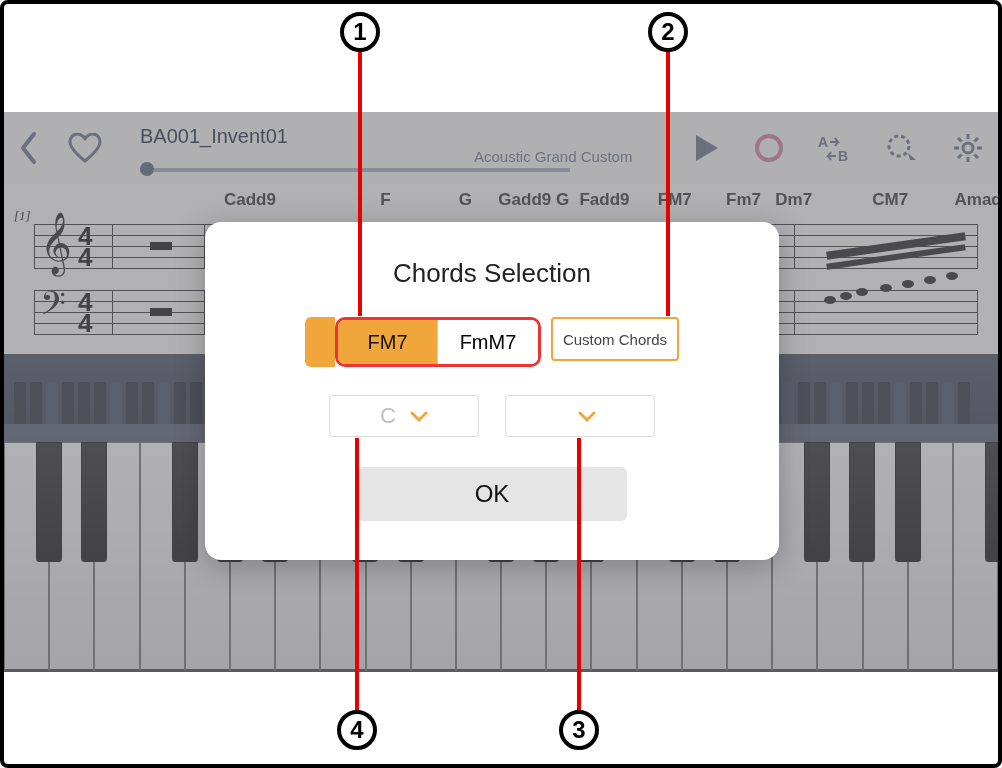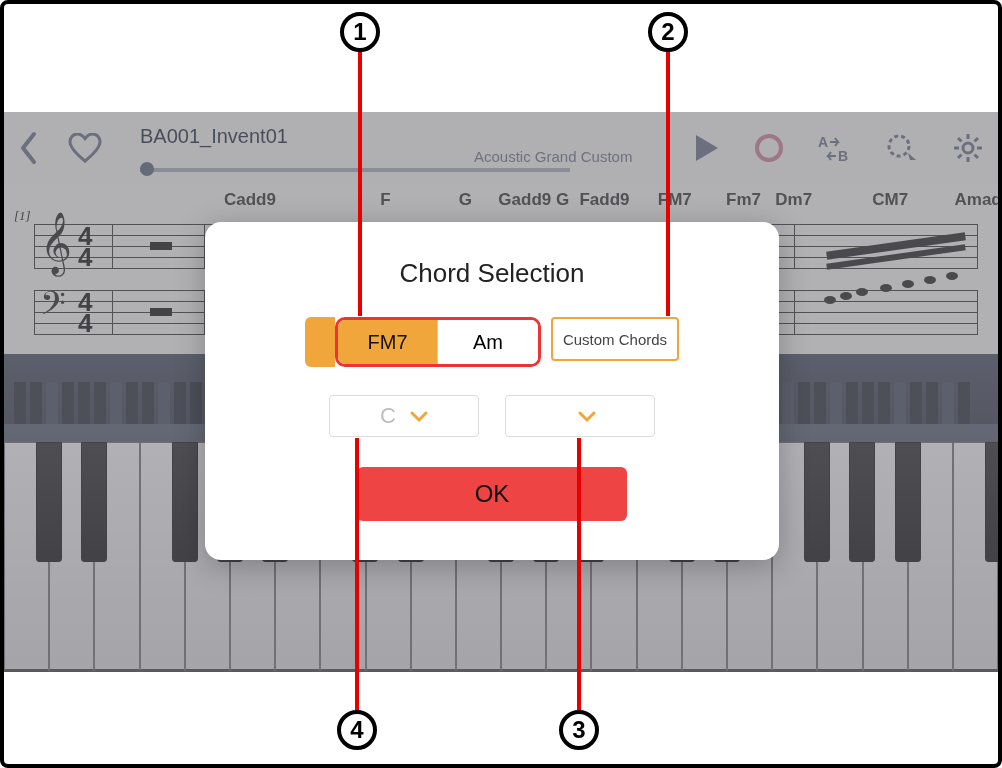--- a/index.html
+++ b/index.html
@@ -120,21 +120,21 @@
 .seg-group { display:flex; border:3px solid #e33; border-radius:10px; overflow:hidden; position:relative; }
 .seg-btn { width:100px; height:44px; display:flex; align-items:center; justify-content:center; font-size:20px; font-weight:500; background:#fff; border-right:1px solid #e9c88d; }
 .seg-btn.active { background:#f0a63b; color:#111; }
 .seg-btn:last-child { border-right:none; }
 .custom-btn { margin-left:10px; border:2px solid #f0a63b; border-radius:4px; font-size:15px; color:#444; display:flex; align-items:center; justify-content:center; width:128px; height:44px; background:#fff;}
 
 .dropdowns { display:flex; gap:26px; justify-content:center; margin-top:28px; }
 .dropdown { width:150px; height:42px; border:1px solid #ddd; border-radius:4px; display:flex; align-items:center; justify-content:center; gap:14px; color:#bdbdbd; font-size:22px; position:relative;}
 .dropdown .chev { color:#f0a63b; }
 
-.ok-btn { display:block; margin:30px auto 0; width:270px; height:54px; background:#ef4444; color:#111; font-size:24px; border:none; border-radius:6px; font-weight:500;}
+.ok-btn { display:block; margin:30px auto 0; width:270px; height:54px; background:#e5e5e5; color:#111; font-size:24px; border:none; border-radius:6px; font-weight:500;}
 
 .dialog-close {
   position:absolute; right:-44px; top:-4px;
   width:52px; height:52px; color:#fff;
   z-index:31;
 }
 
 
 .callout-line { position:absolute; width:4px; background:#e60000; z-index:60; }
 .callout-num { position:absolute; width:40px; height:40px; border:4px solid #000; border-radius:50%; background:#fff; display:flex; align-items:center; justify-content:center; font-size:24px; font-weight:700; font-family:"Times New Roman",serif; z-index:61; }
@@ -377,26 +377,26 @@
       <div class="blackkey" style="left: 800.273px;"></div>
       <div class="blackkey" style="left: 845.455px;"></div>
       <div class="blackkey" style="left: 890.636px;"></div>
       <div class="blackkey" style="left: 981px;"></div>
     </div>
 </div>
 
 <div class="dim"></div>
 
 <div class="dialog">
-  <div class="dialog-title">Chord Selection</div>
+  <div class="dialog-title">Chords Selection</div>
   <div class="seg-wrap">
     <div class="seg-lead"></div>
     <div class="seg-group">
       <div class="seg-btn active">FM7</div>
-      <div class="seg-btn">Am</div>
+      <div class="seg-btn">FmM7</div>
     </div>
     <div class="custom-btn">Custom Chords</div>
   </div>
   <div class="dropdowns">
     <div class="dropdown">
       <span>C</span>
       <span class="chev"><svg width="18" height="12">
             <path d="M2 2 L9 9 L16 2" stroke="#f0a63b" stroke-width="3" fill="none" stroke-linecap="round"></path>
           </svg></span>
     </div>

